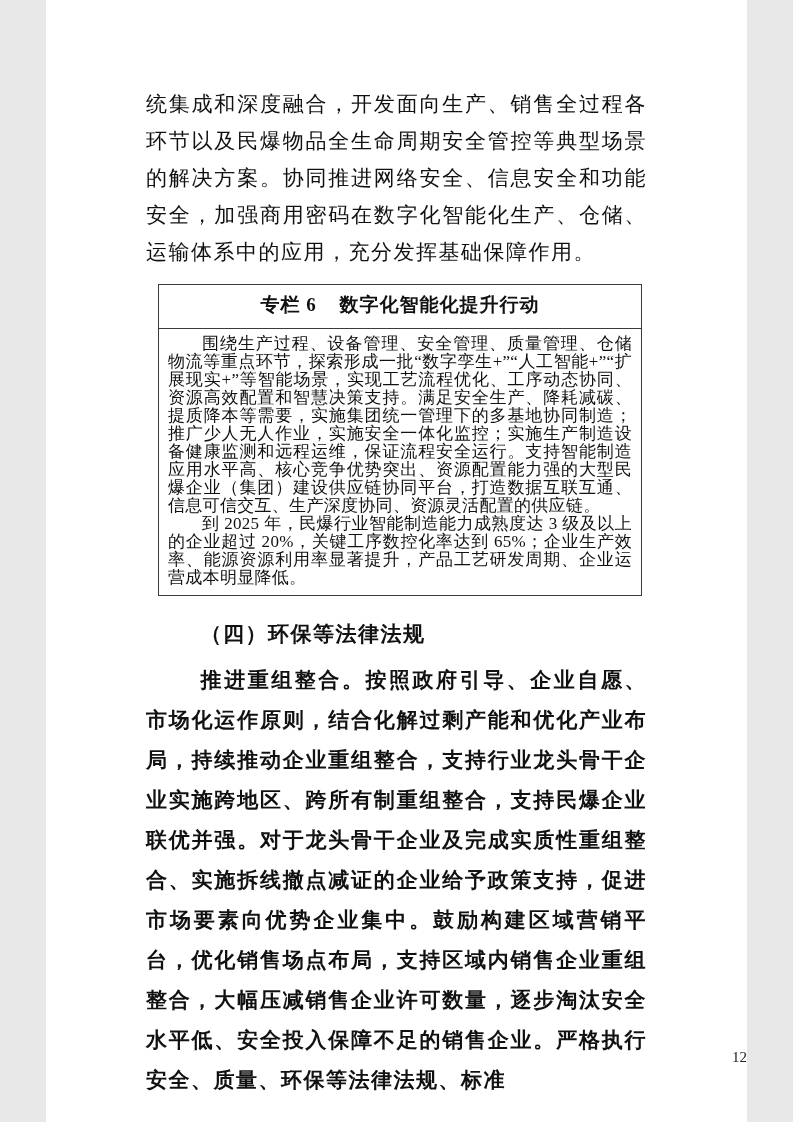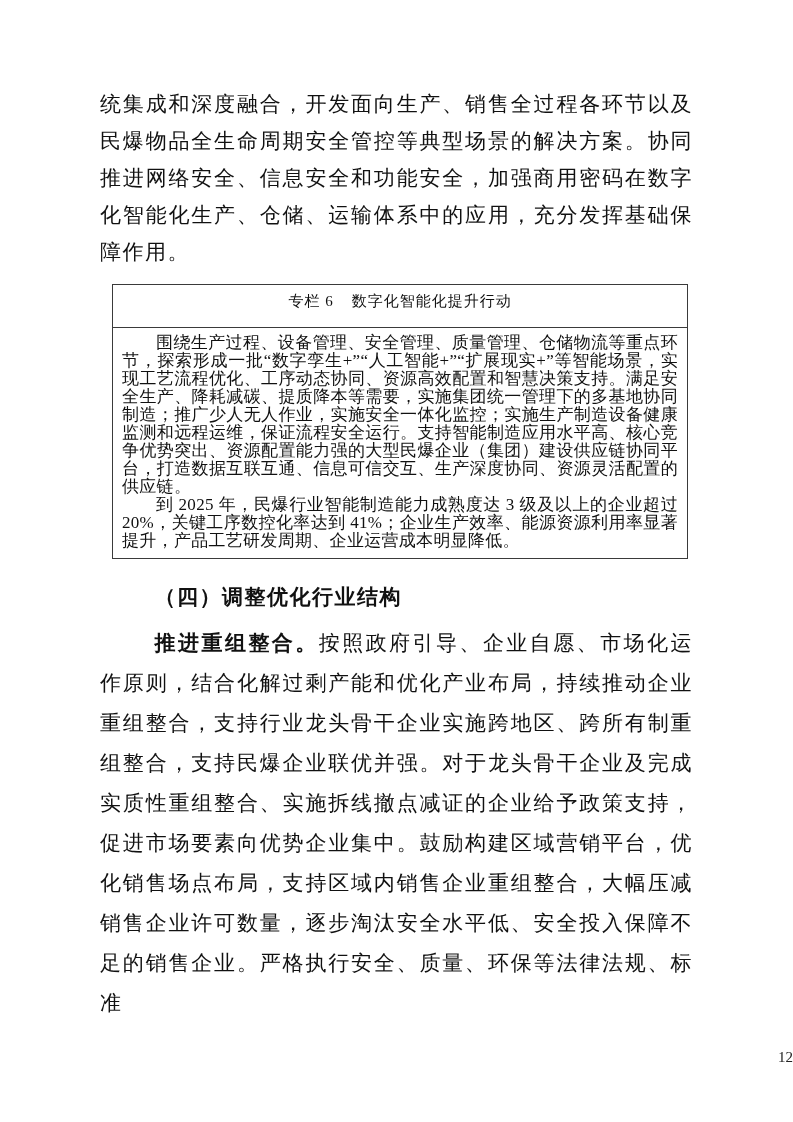--- a/index.html
+++ b/index.html
@@ -1,19 +1,19 @@
 <!DOCTYPE html>
 <html><head>
 <meta charset="utf-8">
 <style>
   * { margin: 0; padding: 0; box-sizing: border-box; }
   html, body { background: #e8e8e8; }
   .page {
     position: relative;
-    width: 793px;
+    width: 701px;
     height: 1122px;
     margin: 0 auto;
     background: #ffffff;
     color: #111111;
     font-family: "Liberation Serif", "DejaVu Serif", serif;
     overflow: hidden;
   }
   .content {
     padding: 86px 100px 0 100px;
   }
@@ -22,23 +22,23 @@
     line-height: 37px;
     letter-spacing: 1.5px;
     text-align: justify;
   }
   .callout-box {
     margin: 13px 5px 0 12px;
     border: 1.5px solid #3a3a3a;
   }
   .callout-title {
     text-align: center;
-    font-weight: normal;
-    font-size: 15px;
-    padding: 7px 0 16px 0;
+    font-weight: bold;
+    font-size: 19px;
+    padding: 7px 0 10px 0;
     border-bottom: 1.5px solid #3a3a3a;
     letter-spacing: 1px;
   }
   .callout-title .gap { display: inline-block; width: 1.2em; }
   .callout-body {
     padding: 6px 9px 8px 9px;
   }
   .callout-body p {
     font-size: 17px;
     line-height: 18px;
@@ -53,20 +53,21 @@
     letter-spacing: 1.5px;
     text-indent: 2.6em;
   }
   .main-para {
     margin-top: 12px;
     font-size: 21px;
     line-height: 40px;
     letter-spacing: 1.5px;
     text-align: justify;
     text-indent: 2.6em;
+    font-weight: bold;
   }
   .main-para b { letter-spacing: 1.5px; }
   .page-number {
     position: absolute;
     bottom: 56px;
     left: 0;
     width: 100%;
     text-align: right;
     font-size: 15px;
     color: #222222;
@@ -79,24 +80,24 @@
   <div class="content">
 
     <p class="body-para">统集成和深度融合，开发面向生产、销售全过程各环节以及民爆物品全生命周期安全管控等典型场景的解决方案。协同推进网络安全、信息安全和功能安全，加强商用密码在数字化智能化生产、仓储、运输体系中的应用，充分发挥基础保障作用。</p>
 
     <div class="callout-box">
       <div class="callout-title">
         <span>专栏 6</span><span class="gap"></span><span>数字化智能化提升行动</span>
       </div>
       <div class="callout-body">
         <p>围绕生产过程、设备管理、安全管理、质量管理、仓储物流等重点环节，探索形成一批“数字孪生+”“人工智能+”“扩展现实+”等智能场景，实现工艺流程优化、工序动态协同、资源高效配置和智慧决策支持。满足安全生产、降耗减碳、提质降本等需要，实施集团统一管理下的多基地协同制造；推广少人无人作业，实施安全一体化监控；实施生产制造设备健康监测和远程运维，保证流程安全运行。支持智能制造应用水平高、核心竞争优势突出、资源配置能力强的大型民爆企业（集团）建设供应链协同平台，打造数据互联互通、信息可信交互、生产深度协同、资源灵活配置的供应链。</p>
-        <p>到 2025 年，民爆行业智能制造能力成熟度达 3 级及以上的企业超过 20%，关键工序数控化率达到 41%；企业生产效率、能源资源利用率显著提升，产品工艺研发周期、企业运营成本明显降低。</p>
+        <p>到 2025 年，民爆行业智能制造能力成熟度达 3 级及以上的企业超过 20%，关键工序数控化率达到 65%；企业生产效率、能源资源利用率显著提升，产品工艺研发周期、企业运营成本明显降低。</p>
       </div>
     </div>
 
-    <h3 class="section-heading">（四）调整优化行业结构</h3>
+    <h3 class="section-heading">（四）环保等法律法规</h3>
 
     <p class="main-para"><b>推进重组整合。</b><span>按照政府引导、企业自愿、市场化运作原则，结合化解过剩产能和优化产业布局，持续推动企业重组整合，支持行业龙头骨干企业实施跨地区、跨所有制重组整合，支持民爆企业联优并强。对于龙头骨干企业及完成实质性重组整合、实施拆线撤点减证的企业给予政策支持，促进市场要素向优势企业集中。鼓励构建区域营销平台，优化销售场点布局，支持区域内销售企业重组整合，大幅压减销售企业许可数量，逐步淘汰安全水平低、安全投入保障不足的销售企业。严格执行安全、质量、环保等法律法规、标准</span></p>
 
   </div>
 
   <div class="page-number">12</div>
 </div>
 
 </body></html>

